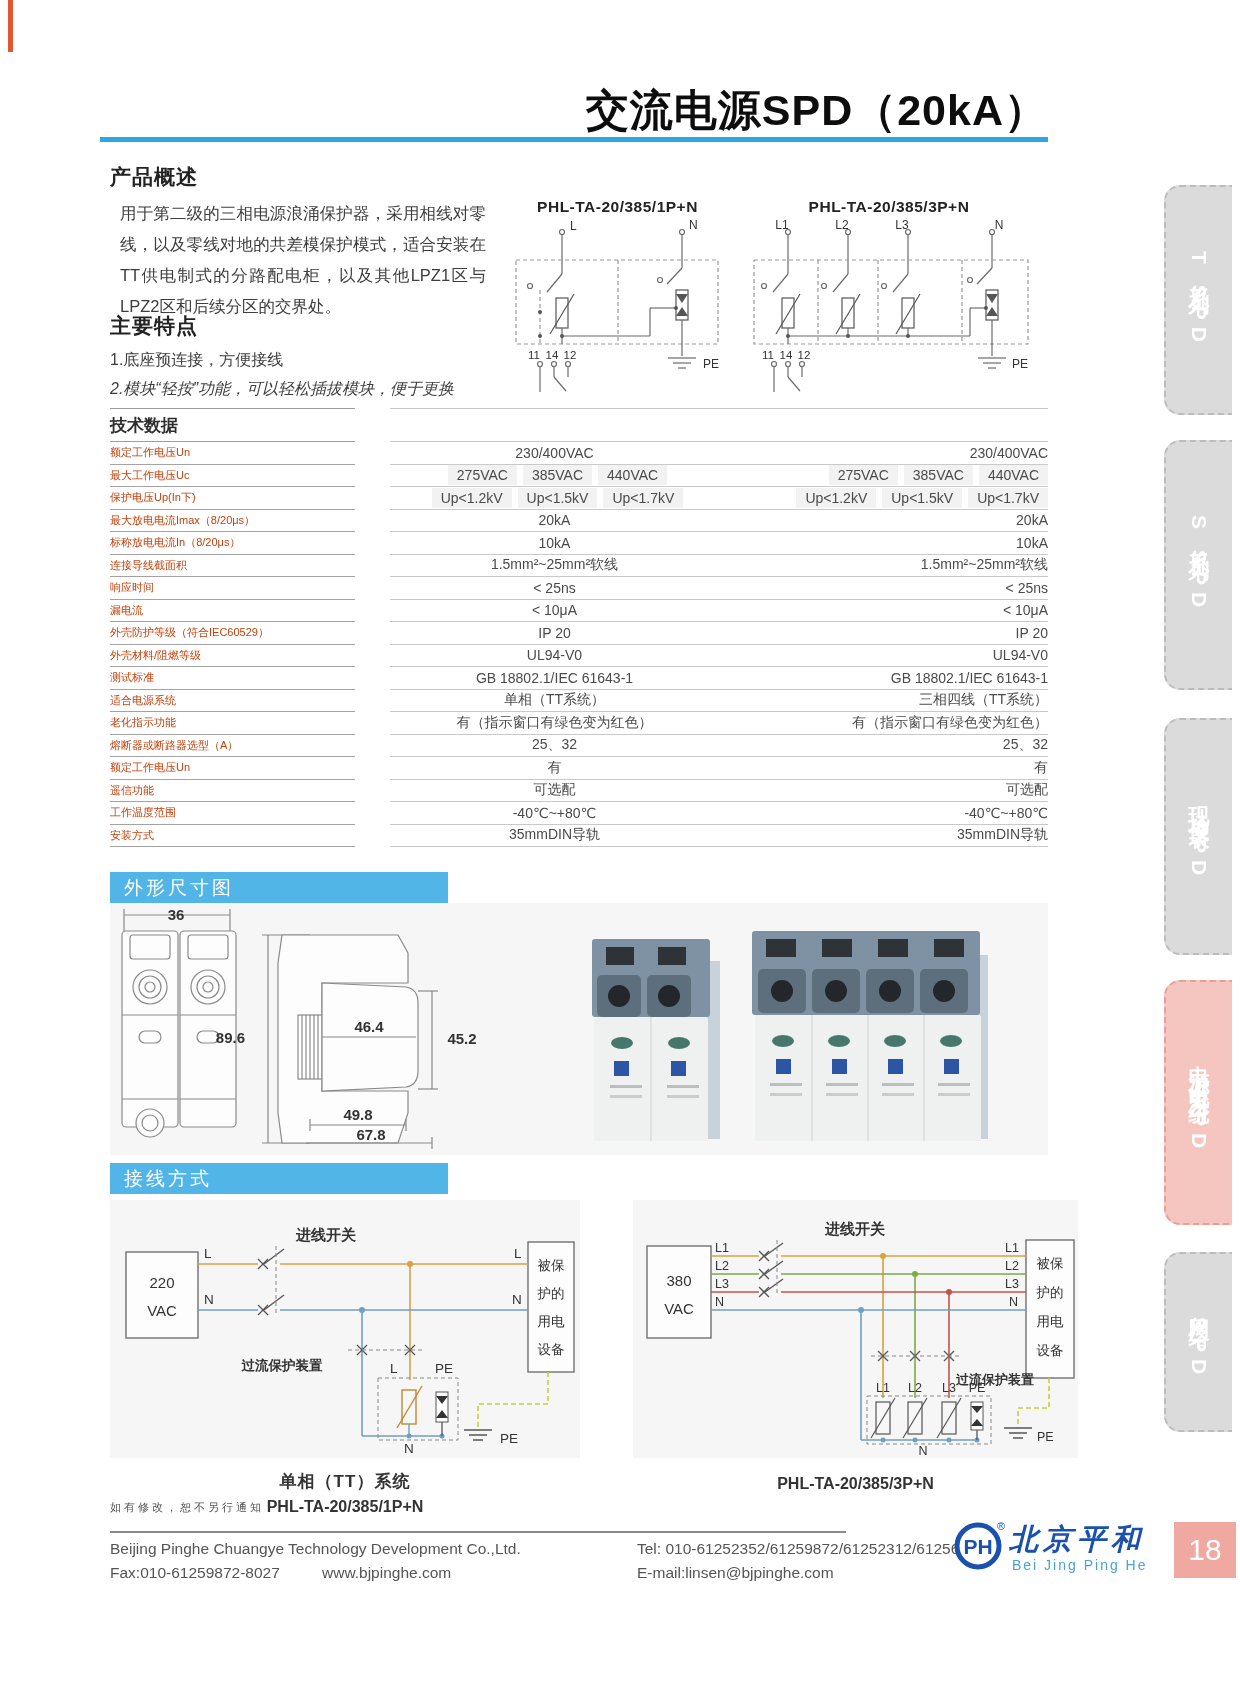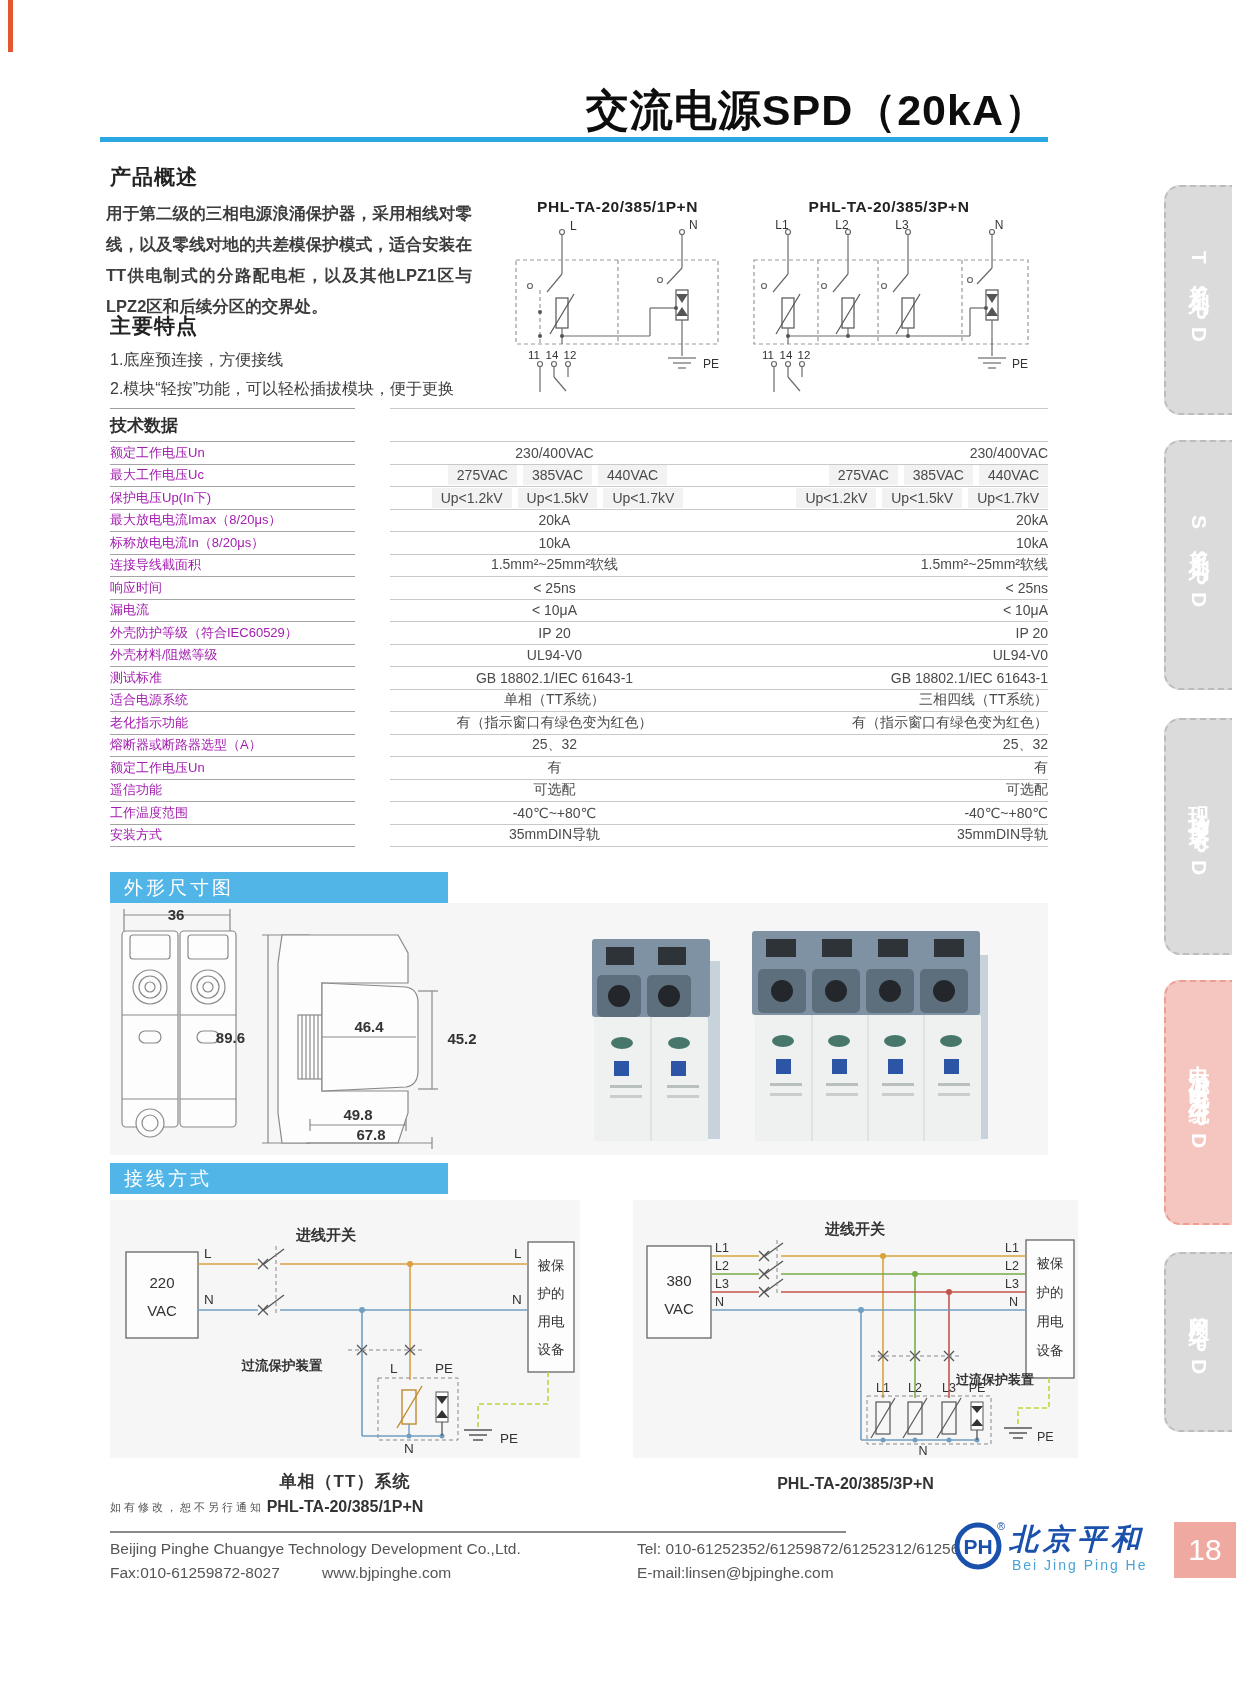--- a/index.html
+++ b/index.html
@@ -16,21 +16,21 @@
   .feat-line{font-size:16px;line-height:29px;color:#3d3d3d;}
   
   .schem-title{font-size:15.5px;font-weight:bold;color:#222;text-align:center;letter-spacing:.5px;}
   
   .spec{position:absolute;left:110px;top:408px;width:938px;}
   .shead{display:flex;height:34px;}
   .shead .slabel{display:flex;align-items:center;font-size:17px;font-weight:bold;color:#2e2e2e;
       border-top:1.5px solid #9e9e9e;border-bottom:1.5px solid #9e9e9e;}
   .shead .svals{border-top:1px solid #c9c9c9;border-bottom:1px solid #c9c9c9;}
   .srow{display:flex;height:22.5px;}
-  .slabel{width:245px;border-bottom:1.5px solid #a3a3a3;font-size:13px;color:#a21caf;
+  .slabel{width:245px;border-bottom:1.5px solid #a3a3a3;font-size:11px;color:#c2410c;
       display:flex;align-items:center;white-space:nowrap;}
   .sgap{width:35px;}
   .svals{flex:1;display:flex;border-bottom:1px solid #c9c9c9;font-size:14px;color:#4a4a4a;}
   .scell{width:50%;display:flex;align-items:center;white-space:nowrap;}
   .scell.c1{justify-content:center;}
   .scell.c2{justify-content:flex-end;}
   .chip{background:#f2f2f2;padding:0 9px;margin-left:6px;line-height:20px;height:20px;}
   
   .blue-bar{position:absolute;left:110px;width:338px;height:31px;background:#52b5e7;color:#fff;
       font-size:19px;letter-spacing:3px;display:flex;align-items:center;padding-left:14px;box-sizing:border-box;}
@@ -60,25 +60,25 @@
 </head>
 <body>
 
 <div class="page">
 
   <div class="crop-mark"></div>
   <div class="doc-title">交流电源SPD（20kA）</div>
   <div class="title-rule"></div>
 
   <div class="abs sec-h" style="left:110px;top:163px;">产品概述</div>
-  <div class="abs body-text" style="left:106px;top:198px;width:366px;font-weight:bold;">用于第二级的三相电源浪涌保护器，采用相线对零线，以及零线对地的共差模保护模式，适合安装在TT供电制式的分路配电柜，以及其他LPZ1区与LPZ2区和后续分区的交界处。</div>
+  <div class="abs body-text" style="left:120px;top:198px;width:366px;">用于第二级的三相电源浪涌保护器，采用相线对零线，以及零线对地的共差模保护模式，适合安装在TT供电制式的分路配电柜，以及其他LPZ1区与LPZ2区和后续分区的交界处。</div>
 
   <div class="abs sec-h" style="left:110px;top:312px;">主要特点</div>
   <div class="abs feat-line" style="left:110px;top:345px;">1.底座预连接，方便接线</div>
-  <div class="abs feat-line" style="left:110px;top:374px;">2.模块“轻按”功能，可以轻松插拔模块，便于更换</div>
+  <div class="abs feat-line" style="left:110px;top:374px;font-style:italic;">2.模块“轻按”功能，可以轻松插拔模块，便于更换</div>
 
   <div class="abs schem-title" style="left:500px;top:198px;width:235px;">PHL-TA-20/385/1P+N</div>
   <svg class="abs" style="left:500px;top:216px;" width="235" height="188" viewBox="0 0 235 188">
     <g stroke="#6b6b6b" stroke-width="1.2" fill="none">
       <circle cx="62" cy="16" r="2.5"></circle>
         <line x1="62" y1="19" x2="62" y2="58"></line>
       <circle cx="182" cy="16" r="2.5"></circle>
         <line x1="182" y1="19" x2="182" y2="52"></line>
       <rect x="16" y="44" width="202" height="84" stroke="#999" stroke-dasharray="4 3"></rect>
       <line x1="118" y1="44" x2="118" y2="128" stroke="#999" stroke-dasharray="4 3"></line>

